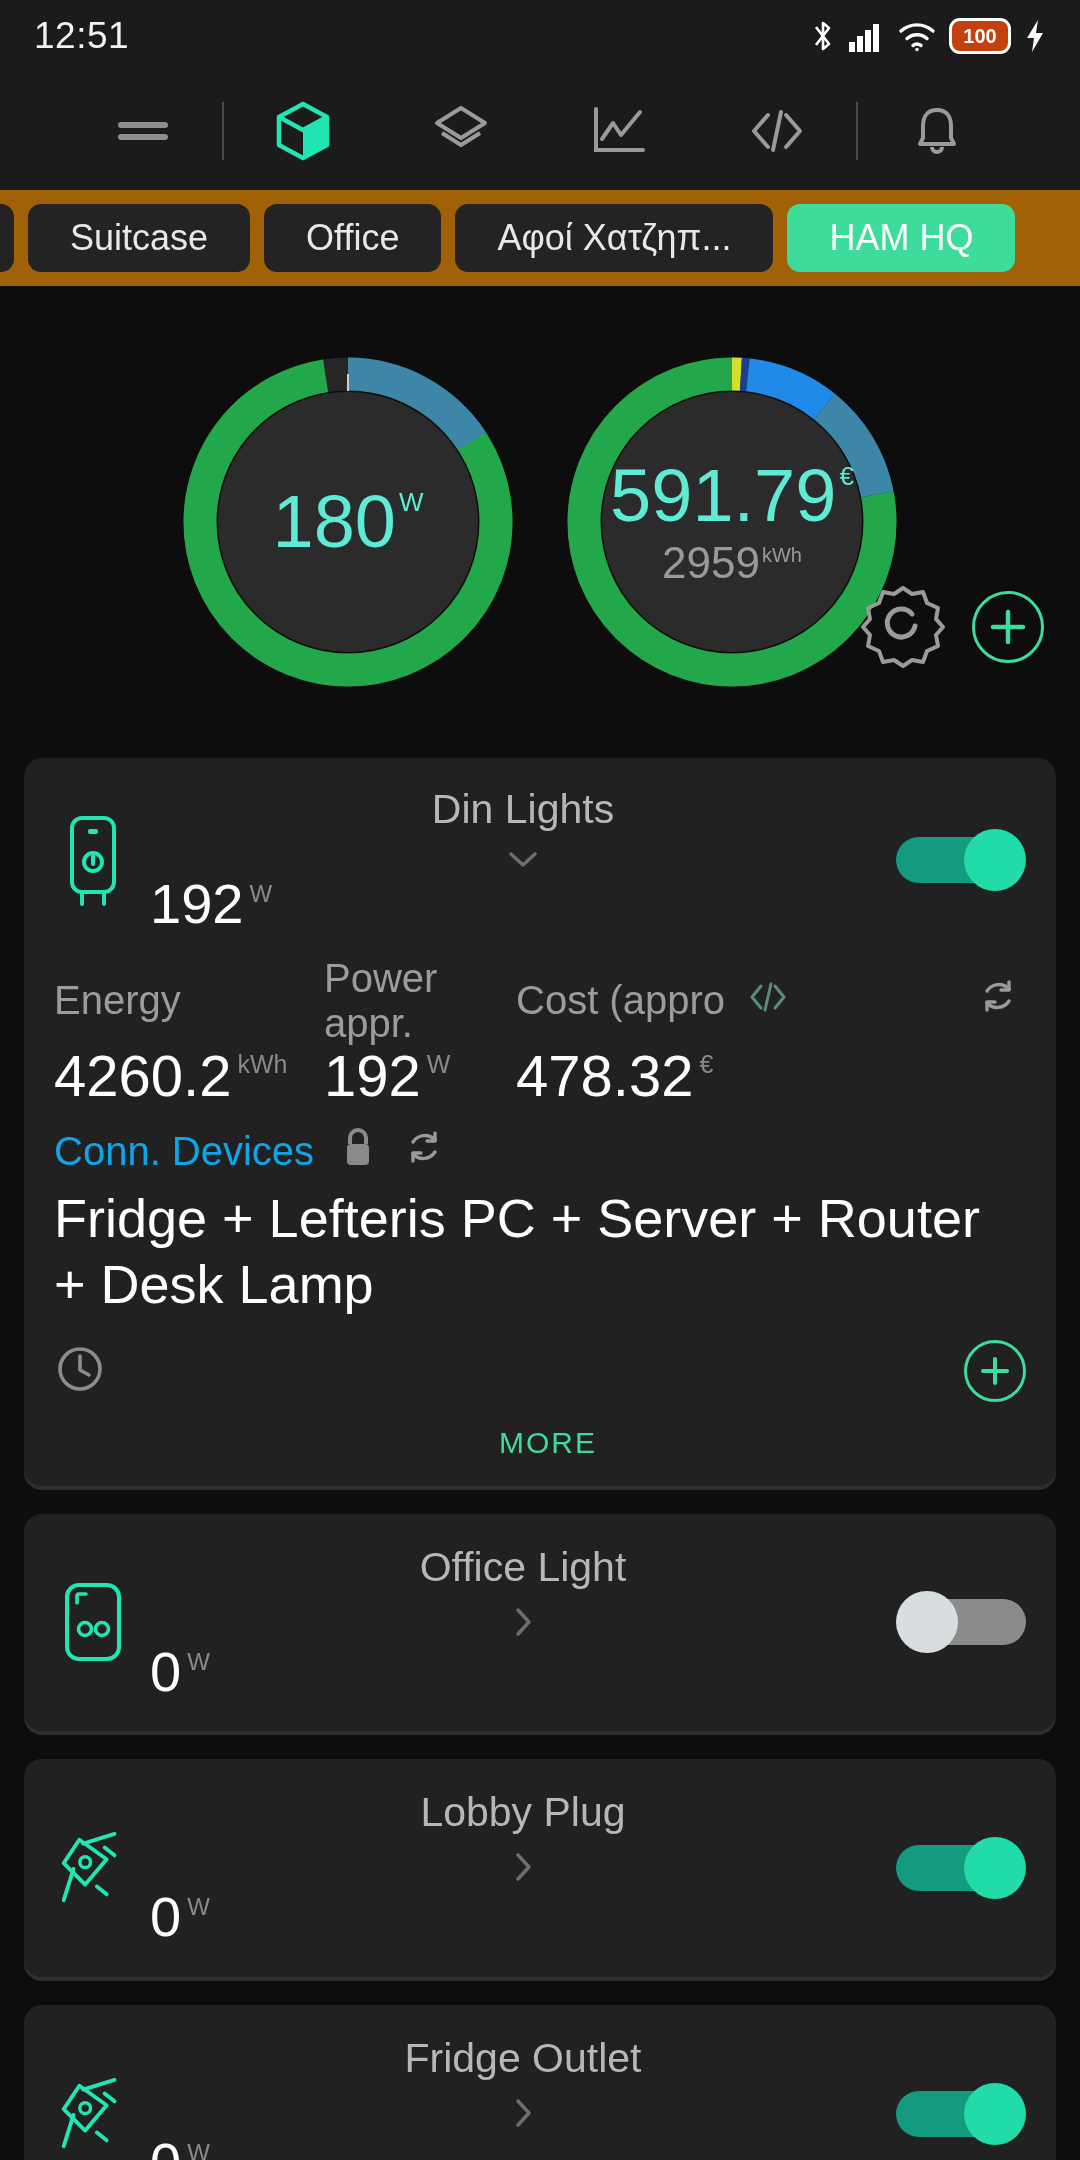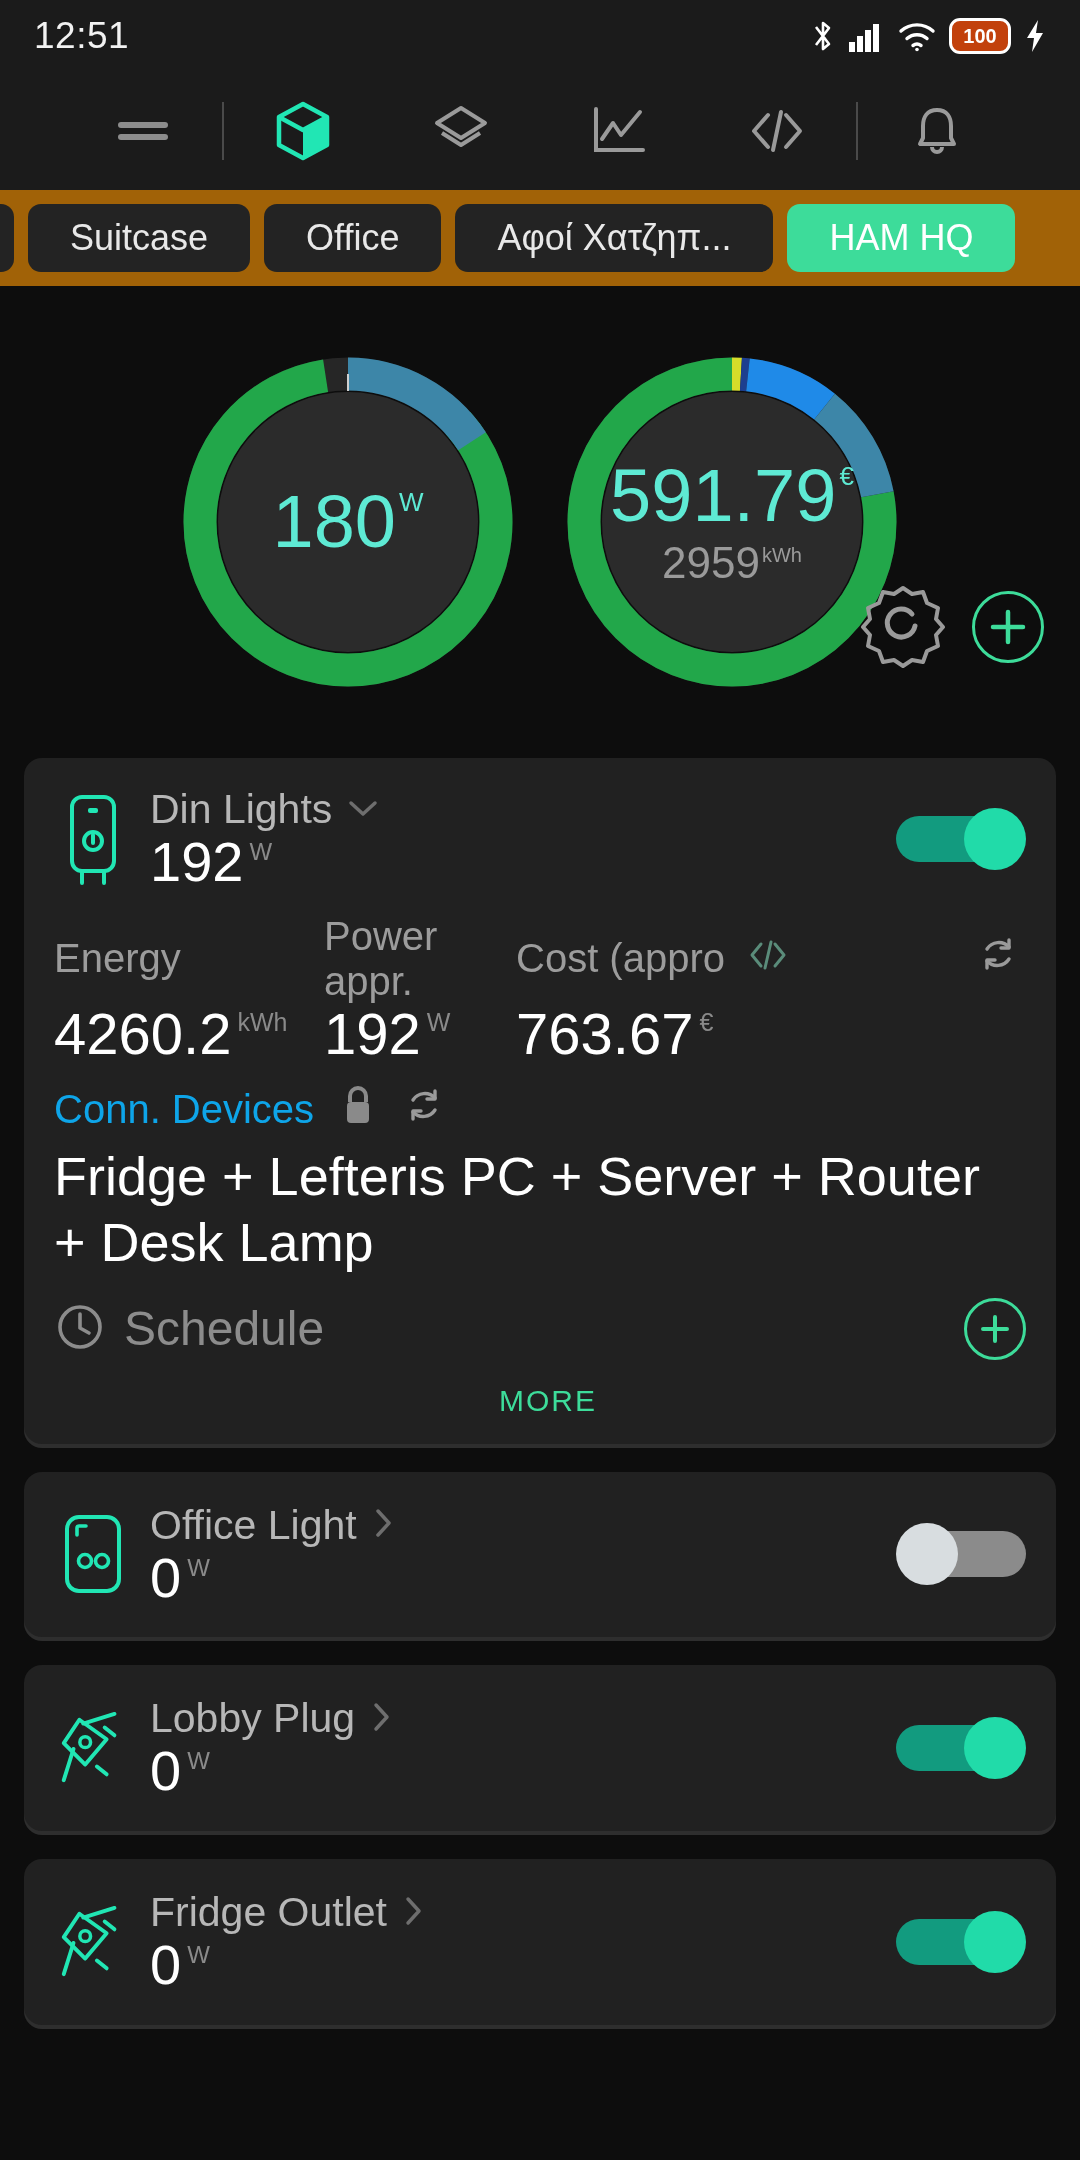--- a/index.html
+++ b/index.html
@@ -89,21 +89,21 @@
     background:#212121; border-radius:18px; margin-bottom:28px;
     box-shadow:0 4px 0 #2e2e2e;
     padding:0 0 0 0;
   }
 
   .card-head {
     display:flex; align-items:center; padding:28px 30px 22px 30px;
   }
   .dev-icon { flex:0 0 auto; width:78px; display:flex; justify-content:center; }
   .dev-title-wrap { flex:1; padding-left:18px; }
-  .dev-titleline { display:flex; align-items:center; gap:14px; }
+  .dev-titleline { display:flex; align-items:center; gap:14px;flex-direction:column; }
   .dev-title { color:#b7b7b7; font-size:41px; font-weight:300; }
   .dev-power { color:#ffffff; font-size:56px; font-weight:300; line-height:1.05;
                 display:flex; align-items:flex-start; }
   .dev-power .unit { color:#8a8a8a; font-size:24px; margin-left:6px; margin-top:6px; }
 
   .toggle { width:130px; height:62px; border-radius:31px; position:relative; flex:0 0 auto; }
   .toggle .track {
     position:absolute; left:0; top:8px; width:106px; height:46px; border-radius:23px;
   }
   .toggle .knob {
@@ -383,21 +383,21 @@
       <div class="stats-values">
         <span class="v v1">
           <span>4260.2</span>
           <span class="unit">kWh</span>
         </span>
         <span class="v v2">
           <span>192</span>
           <span class="unit">W</span>
         </span>
         <span class="v">
-          <span>763.67</span>
+          <span>478.32</span>
           <span class="unit">€</span>
         </span>
       </div>
 
       <div class="conn-label">
         <span>Conn. Devices</span>
         <span>
           <svg width="40" height="44" viewBox="0 0 40 44">
             <path d="M12 19 L12 13 A8 8 0 0 1 28 13 L28 19" fill="none" stroke="#8a8a8a" stroke-width="4"></path>
             <rect x="9" y="19" width="22" height="21" rx="4" fill="#8a8a8a"></rect>
@@ -416,21 +416,20 @@
     </div>
 
     <div class="schedule-row">
       <div class="schedule-left">
         <span>
           <svg width="52" height="52" viewBox="0 0 52 52">
             <circle cx="26" cy="26" r="20" fill="none" stroke="#8c8c8c" stroke-width="3.6"></circle>
             <path d="M26 13 L26 27 L35 32" fill="none" stroke="#8c8c8c" stroke-width="3.6" stroke-linecap="round" stroke-linejoin="round"></path>
           </svg>
         </span>
-        <span class="schedule-label">Schedule</span>
       </div>
       <span class="plus-sm">
         <svg width="36" height="36" viewBox="0 0 36 36">
           <path d="M18 6 L18 30 M6 18 L30 18" stroke="#3ddc9a" stroke-width="4" stroke-linecap="round"></path>
         </svg>
       </span>
     </div>
 
     <div class="more-row">
       <span class="more-label">MORE</span>

